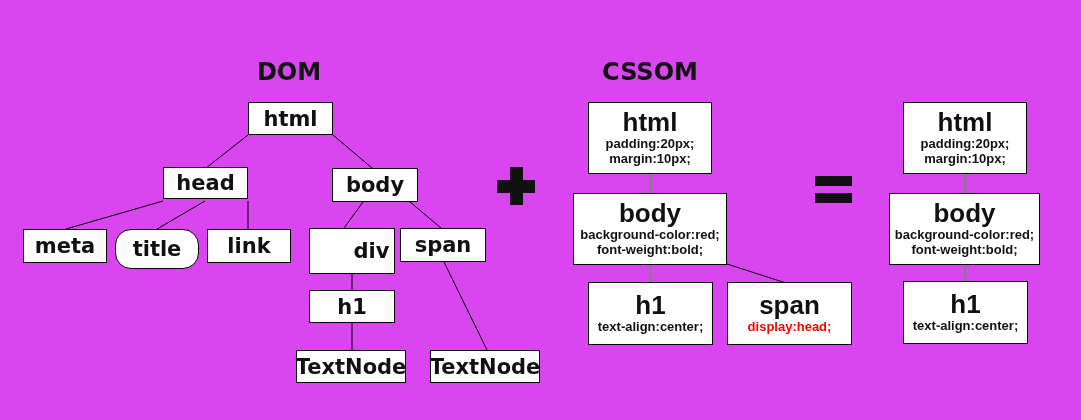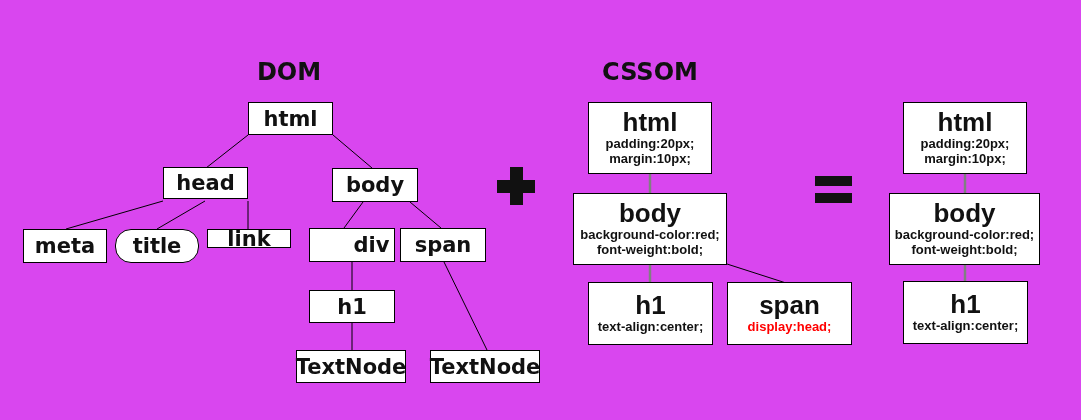--- a/index.html
+++ b/index.html
@@ -116,27 +116,27 @@
   </div>
   <div class="nbox" style="left:163px; top:167px; width:85px; height:32px;">
     <span class="lbl">head</span>
   </div>
   <div class="nbox" style="left:332px; top:168px; width:86px; height:34px;">
     <span class="lbl">body</span>
   </div>
   <div class="nbox" style="left:23px; top:229px; width:84px; height:34px;">
     <span class="lbl">meta</span>
   </div>
-  <div class="nbox" style="left:115px; top:229px; width:84px; height:34px;border-radius:16px;">
+  <div class="nbox" style="left:115px; top:229px; width:84px; height:40px;border-radius:16px;">
     <span class="lbl">title</span>
   </div>
-  <div class="nbox" style="left:207px; top:229px; width:84px; height:19px;">
+  <div class="nbox" style="left:207px; top:229px; width:84px; height:34px;">
     <span class="lbl">link</span>
   </div>
-  <div class="nbox" style="left:309px; top:228px; width:86px; height:34px;padding-left:39px;">
+  <div class="nbox" style="left:309px; top:228px; width:86px; height:46px;padding-left:39px;">
     <span class="lbl">div</span>
   </div>
   <div class="nbox" style="left:400px; top:228px; width:86px; height:34px;">
     <span class="lbl">span</span>
   </div>
   <div class="nbox" style="left:309px; top:290px; width:86px; height:33px;">
     <span class="lbl">h1</span>
   </div>
   <div class="nbox" style="left:296px; top:350px; width:110px; height:33px;">
     <span class="lbl">TextNode</span>

